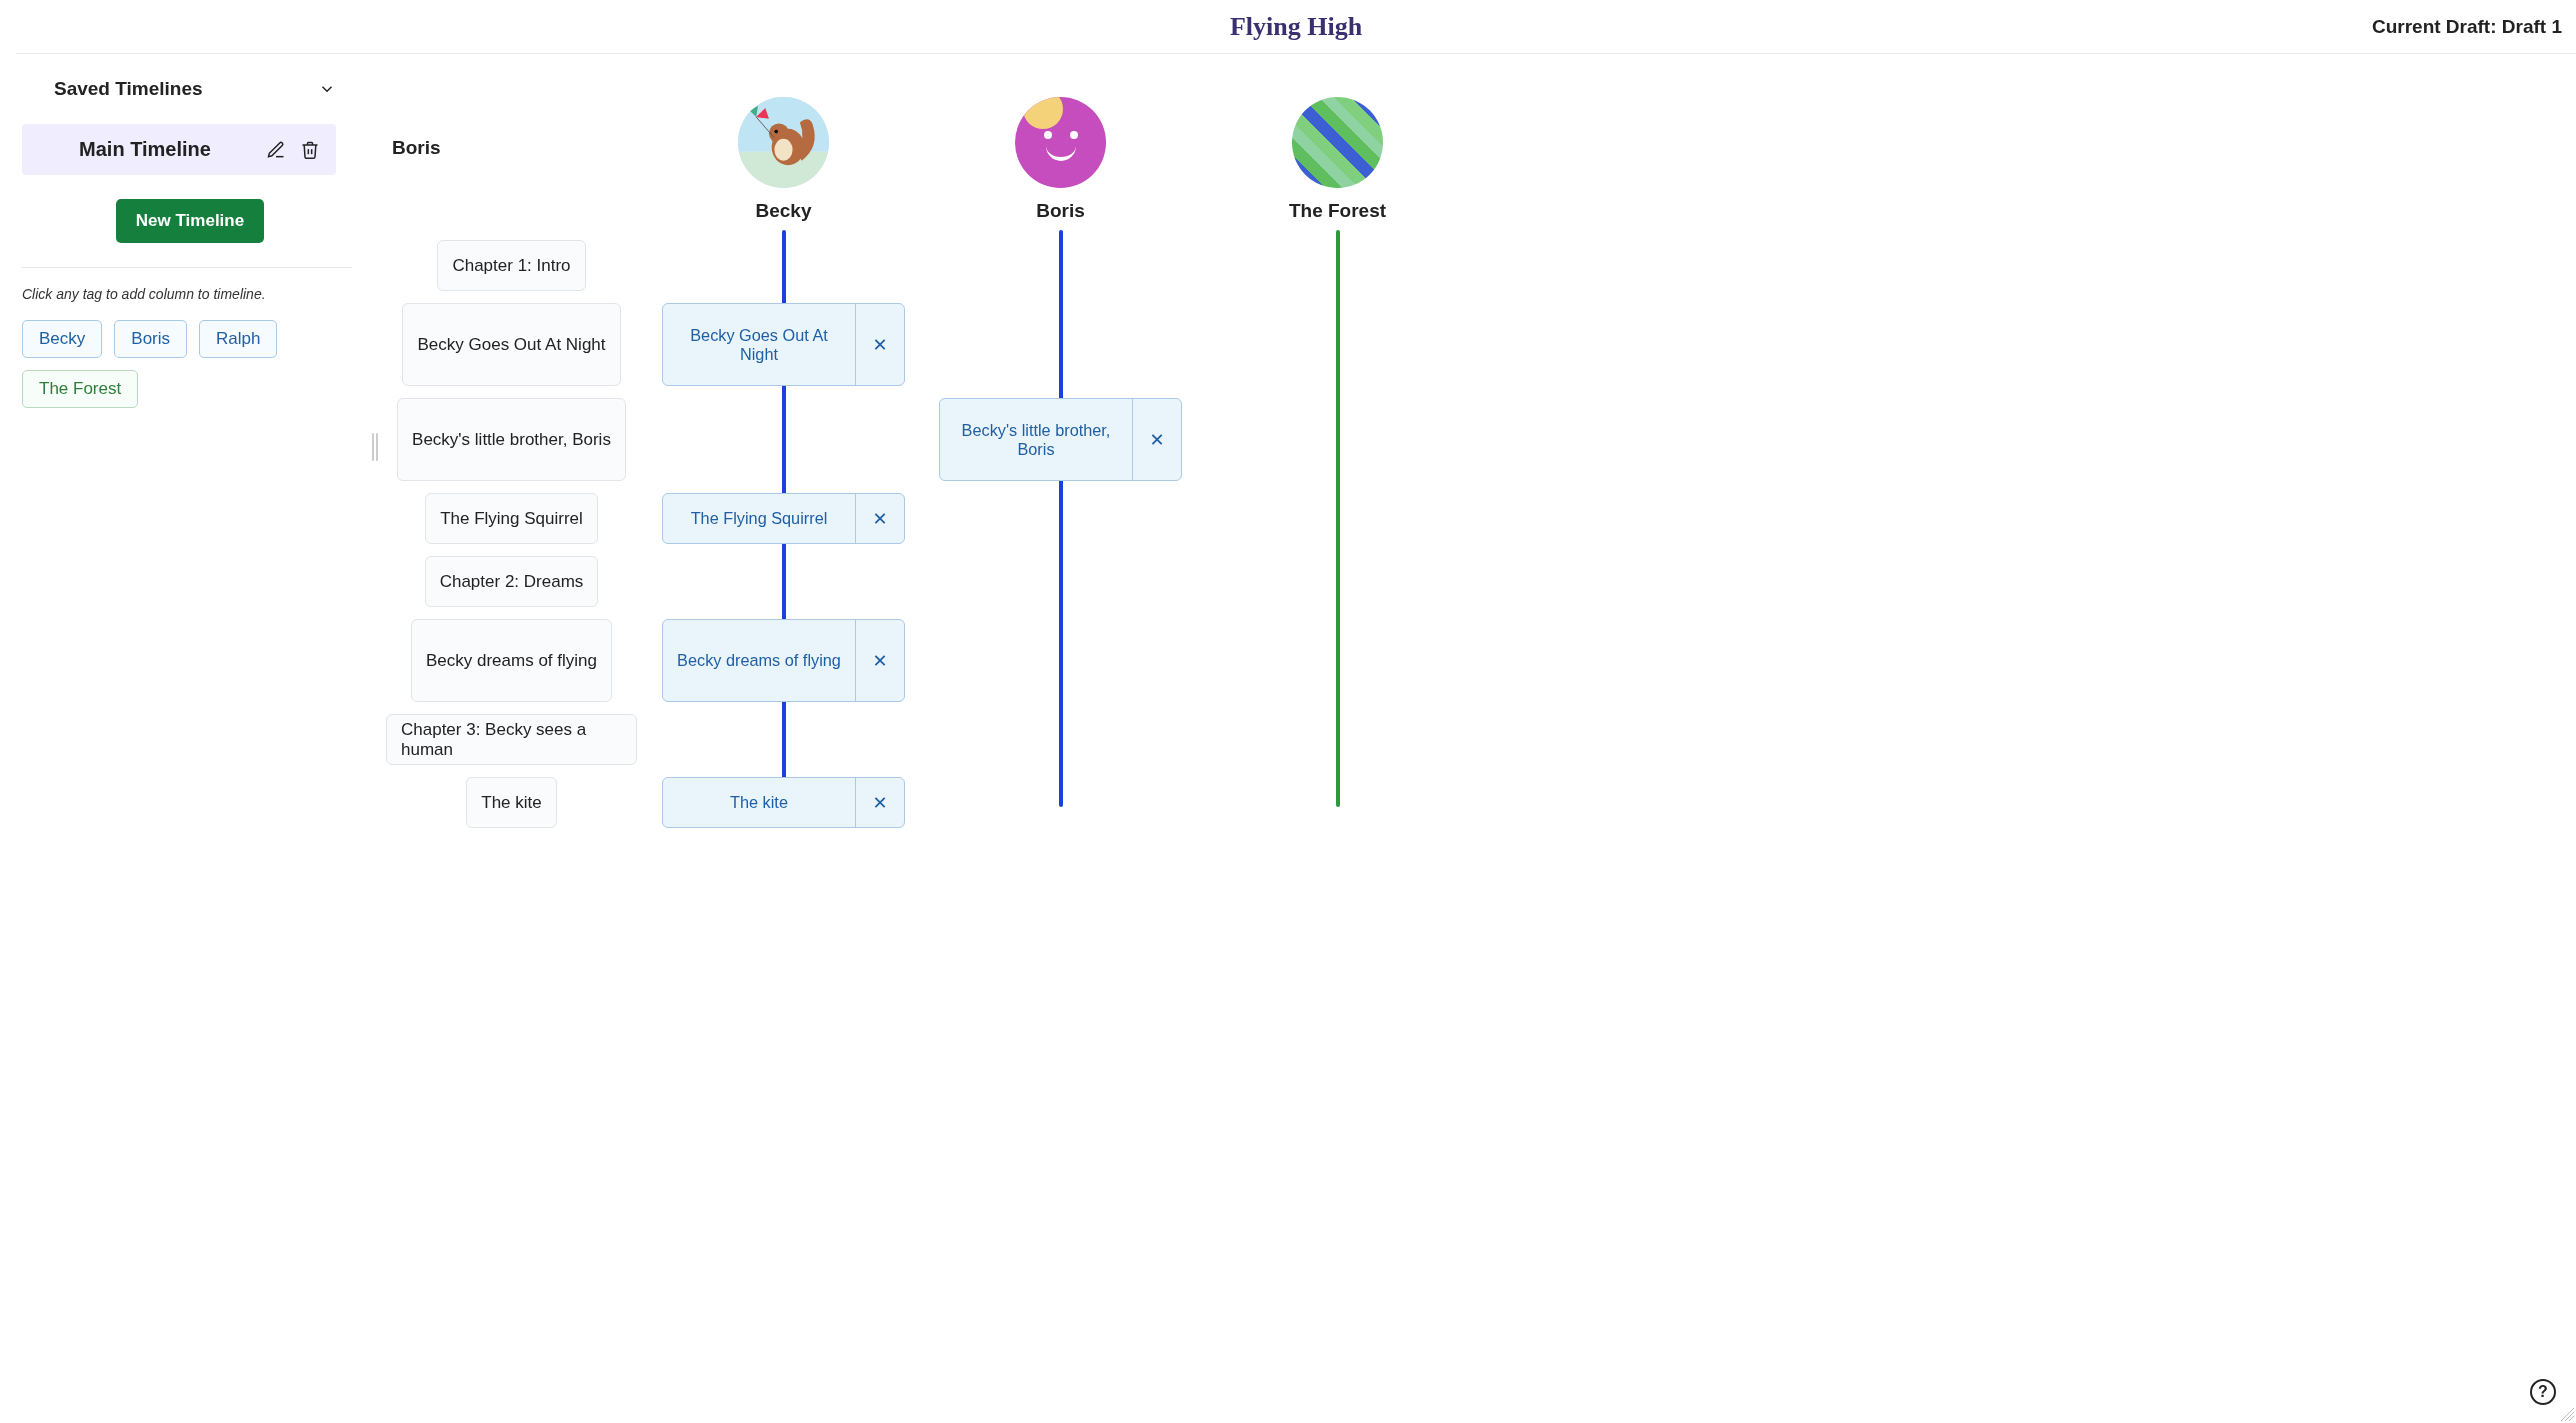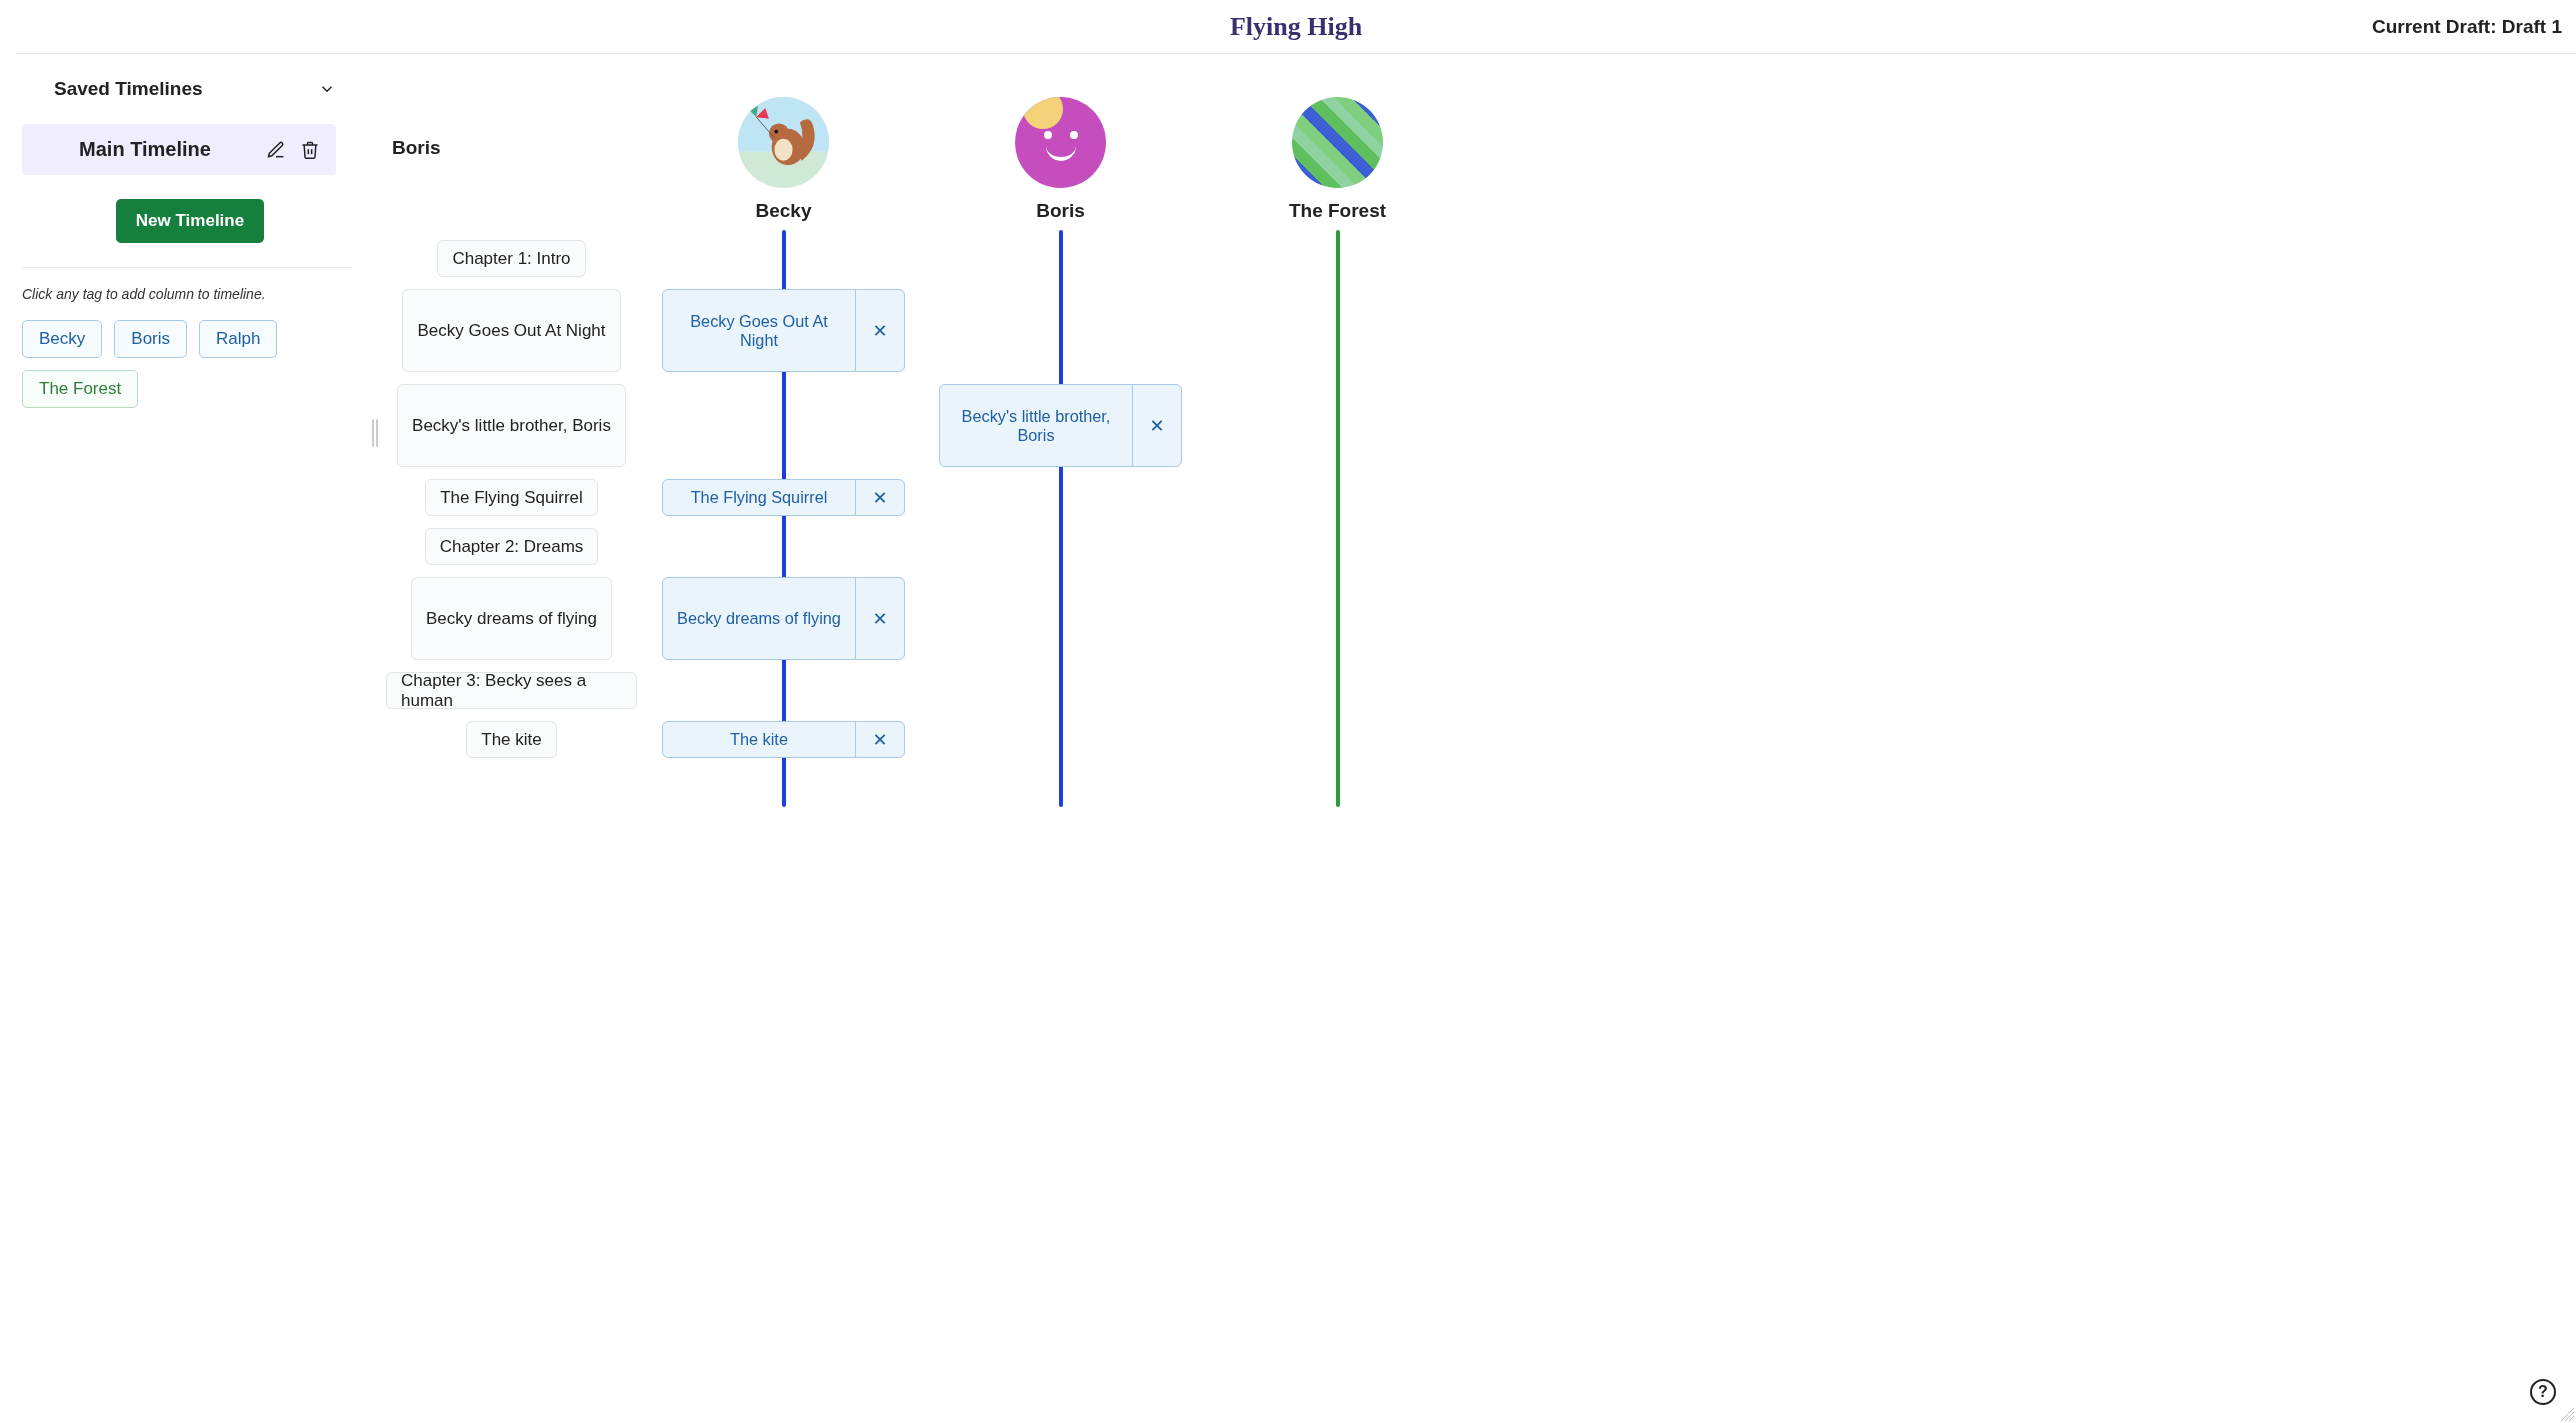--- a/index.html
+++ b/index.html
@@ -195,21 +195,21 @@
     width: 100%;
     position: relative;
   }
 
   .row-slot {
     position: relative;
     display: flex;
     justify-content: center;
     align-items: center;
   }
-  .row-h52 { height: 37px; }
+  .row-h52 { height: 51px; }
   .row-h68 { height: 83px; }
 
   .scene-card {
     background: #fafbfc;
     border: 1px solid #e1e4e8;
     border-radius: 6px;
     padding: 0 14px;
     height: 100%;
     display: flex;
     align-items: center;

